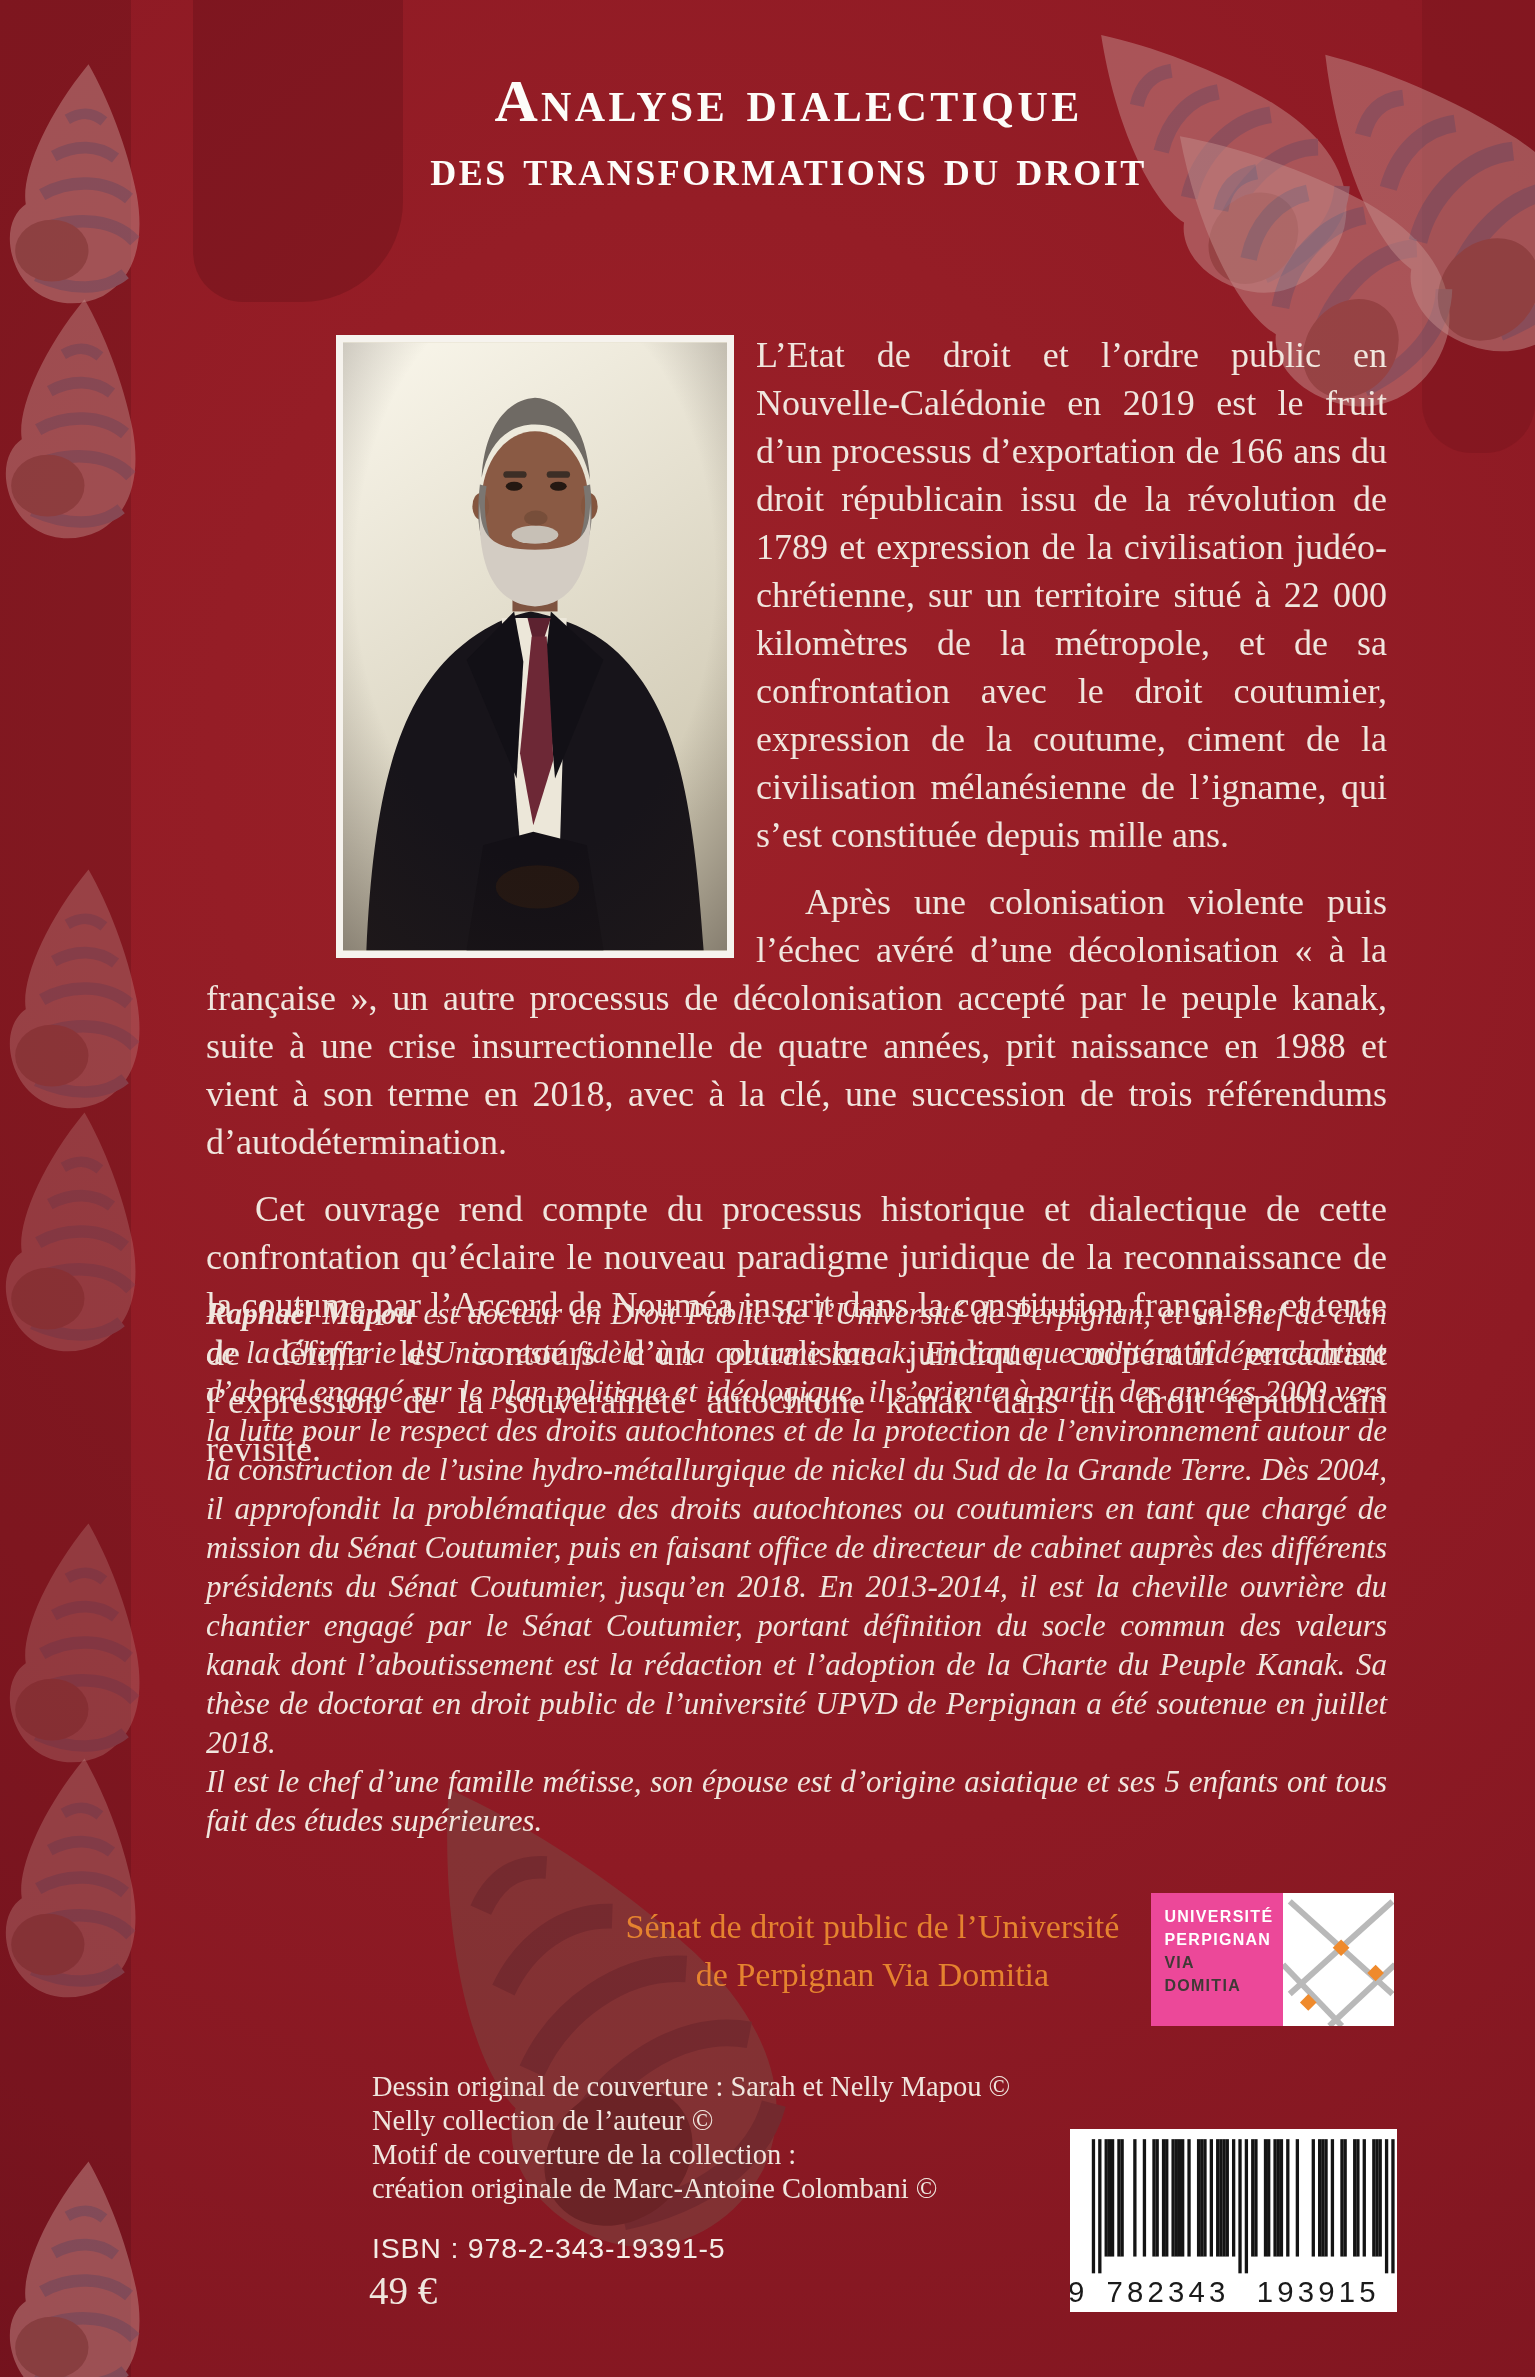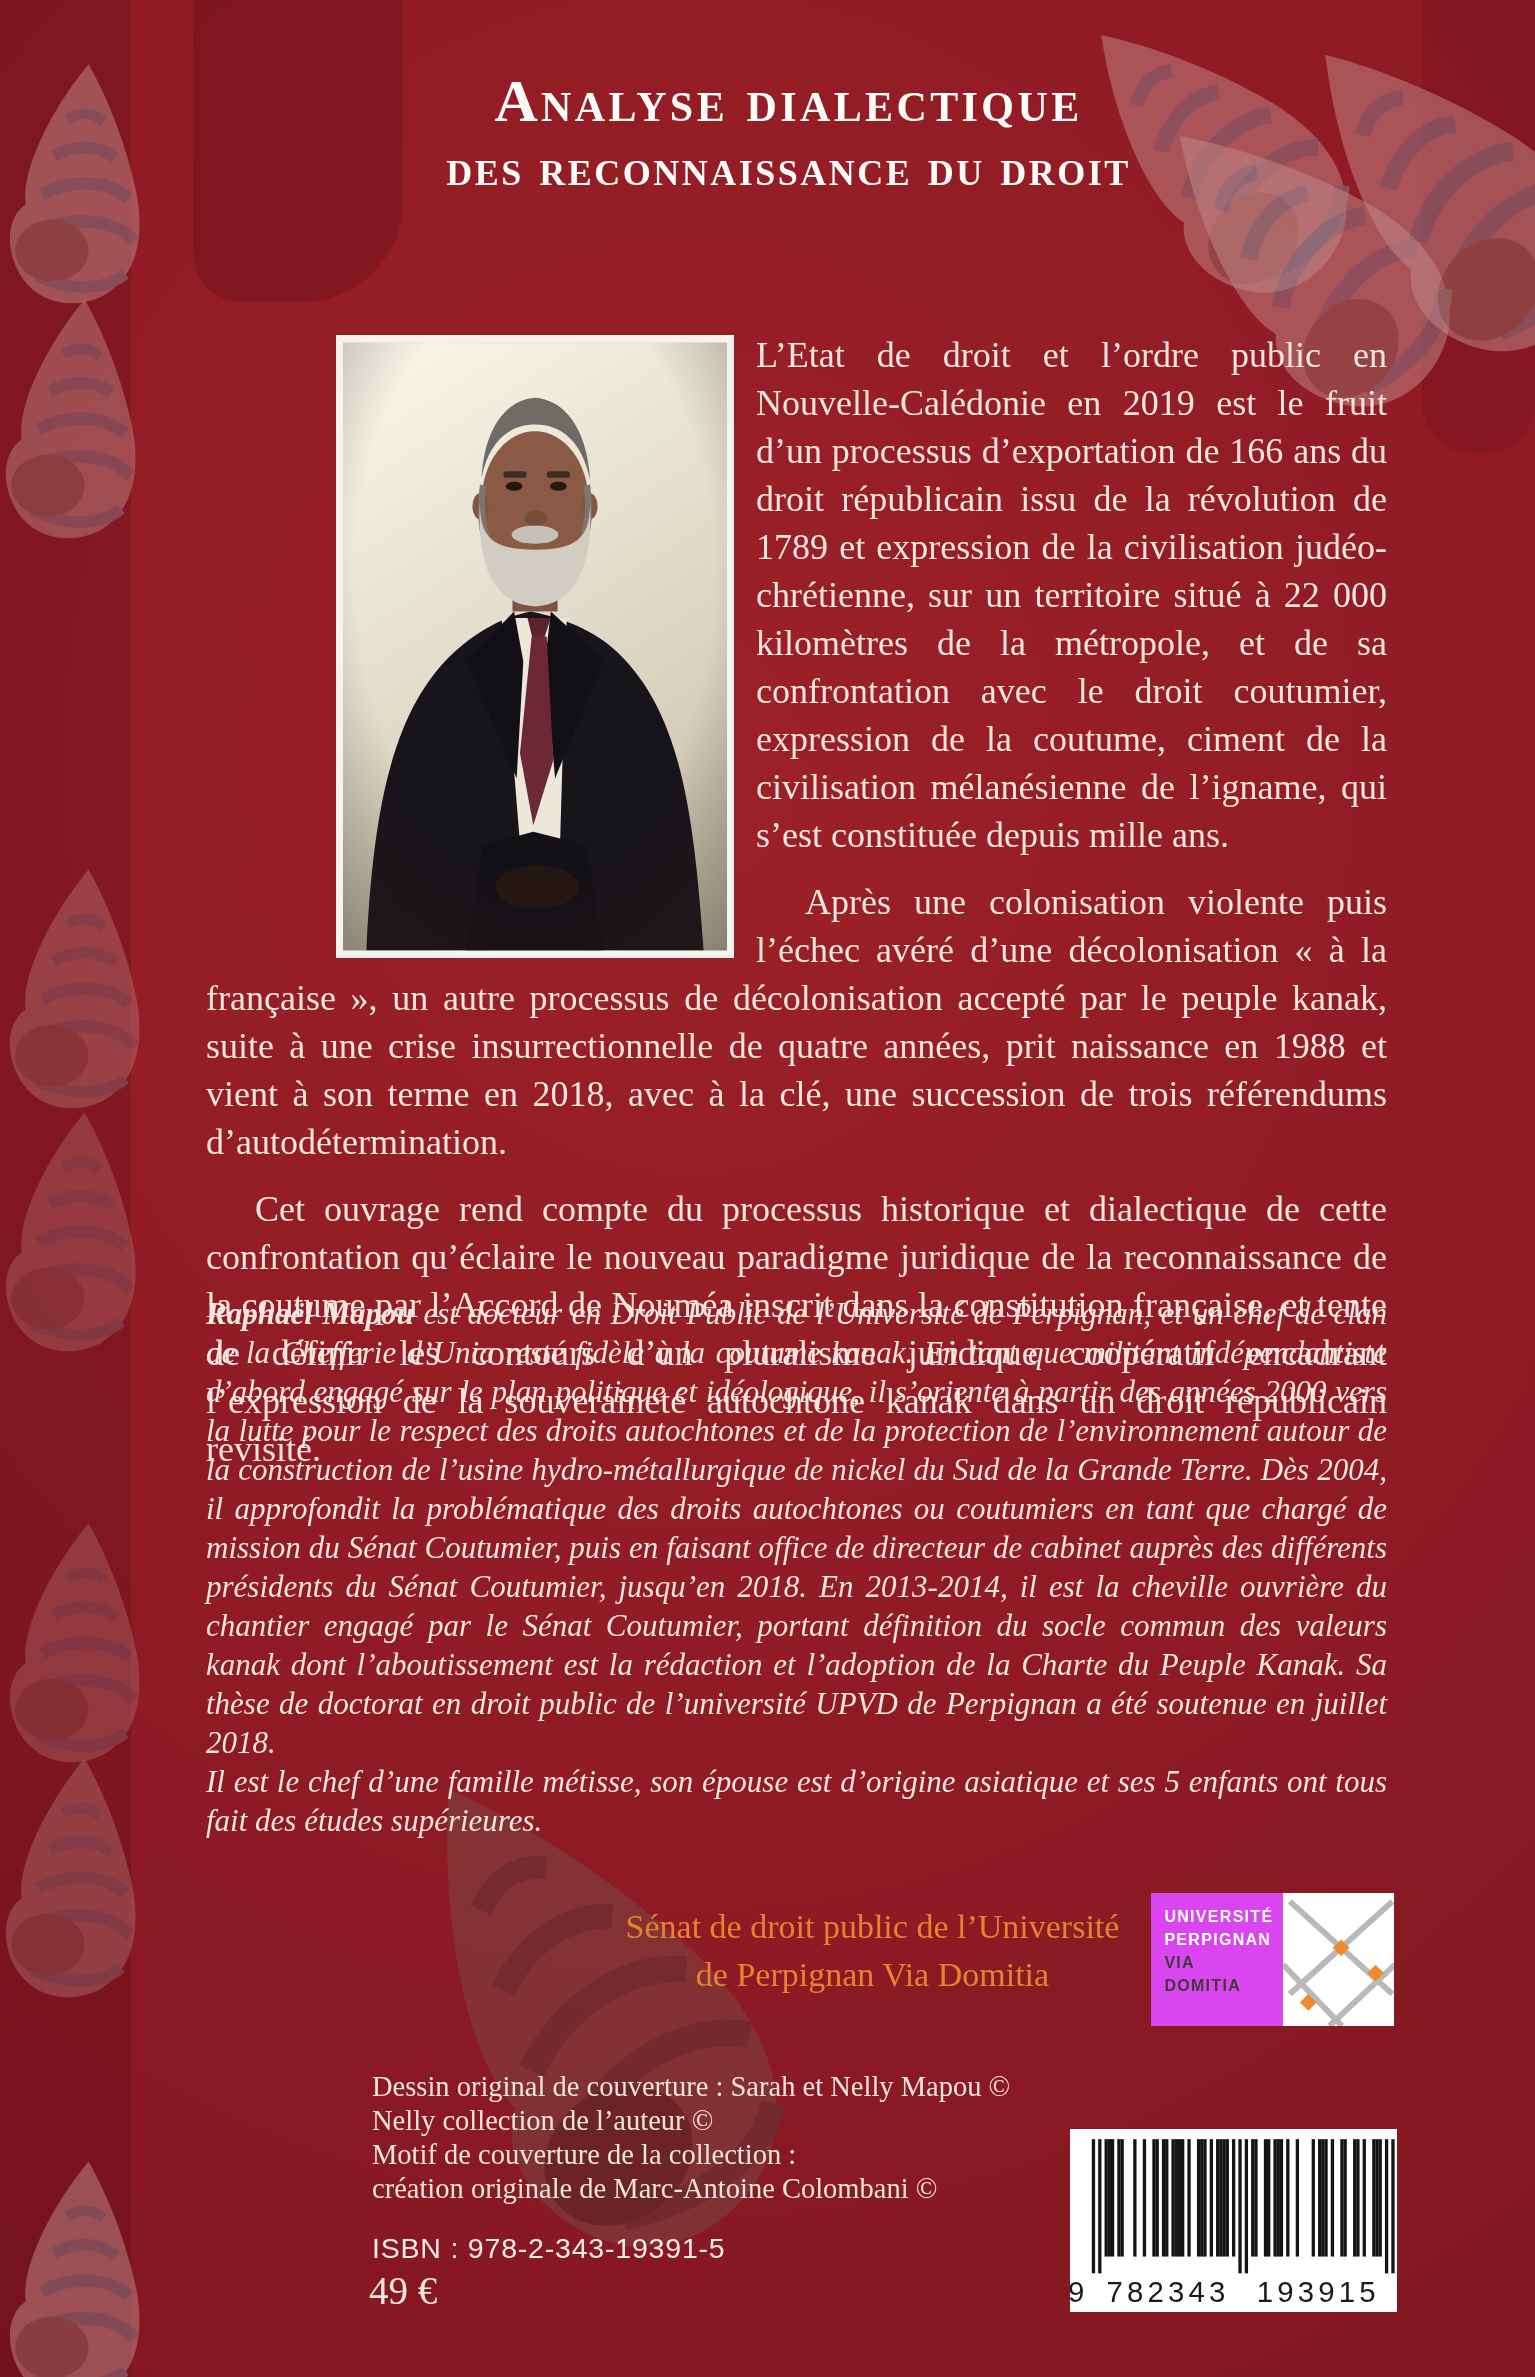--- a/index.html
+++ b/index.html
@@ -32,21 +32,21 @@
 
   .bio{position:absolute;left:206px;top:1294px;width:1181px;font-size:31px;line-height:39px;font-style:italic;text-align:justify;}
   .bio p{margin:0;}
   .bio strong{font-weight:bold;}
 
   .thesis{position:absolute;left:520px;top:1903px;width:705px;text-align:center;color:#e5832f;font-size:34px;line-height:48px;}
   .thesis span{display:block;}
 
   .logo{position:absolute;left:1151px;top:1893px;width:243px;height:133px;display:flex;background:#ffffff;}
   .logo-left{
-    width:132px;background:#d946ef;box-sizing:border-box;padding:13.4px 0 0 13.4px;
+    width:132px;background:#ec4899;box-sizing:border-box;padding:13.4px 0 0 13.4px;
     font-family:"Liberation Sans", sans-serif;font-weight:bold;font-size:16px;line-height:22.7px;letter-spacing:1.3px;color:#ffffff;
   }
   .logo-left .dark{color:#3f3a36;}
   .logo-right{flex:1;position:relative;overflow:hidden;}
 
   .credits{position:absolute;left:372px;top:2070px;font-size:28.5px;line-height:34px;}
   .isbn{position:absolute;left:372px;top:2232px;font-family:"Liberation Sans", sans-serif;font-size:28.5px;letter-spacing:0.8px;color:#f4ece6;text-align:right;}
   .price{position:absolute;left:369px;top:2268px;font-size:39px;}
 
   .barcode{position:absolute;left:1070px;top:2129px;width:327px;height:183px;background:#ffffff;}
@@ -107,21 +107,21 @@
   <svg class="shell shell-pink" style="left:1309px;top:-8.4px;opacity:.5;transform:rotate(-46deg)" width="294" height="378" viewBox="0 0 350 450">
       <use href="#shell-sym"></use>
     </svg>
 
   <svg class="shell shell-dark" style="left:394px;top:1728px;opacity:.5;transform:rotate(-36deg)" width="411" height="537" viewBox="0 0 490 640">
       <use href="#shell-sym"></use>
     </svg>
 
   <div class="title">
     <span class="l1">Analyse dialectique</span>
-    <span class="l2">des reconnaissance du droit</span>
+    <span class="l2">des transformations du droit</span>
   </div>
 
   <div class="synopsis">
     <div class="photo">
       <svg viewBox="0 0 460 728" width="384" height="609">
         <defs>
           <linearGradient id="pbg" x1="0" y1="0" x2="0.4" y2="1">
             <stop offset="0" stop-color="#faf7ec"></stop>
             <stop offset="1" stop-color="#cfc8b2"></stop>
           </linearGradient>

